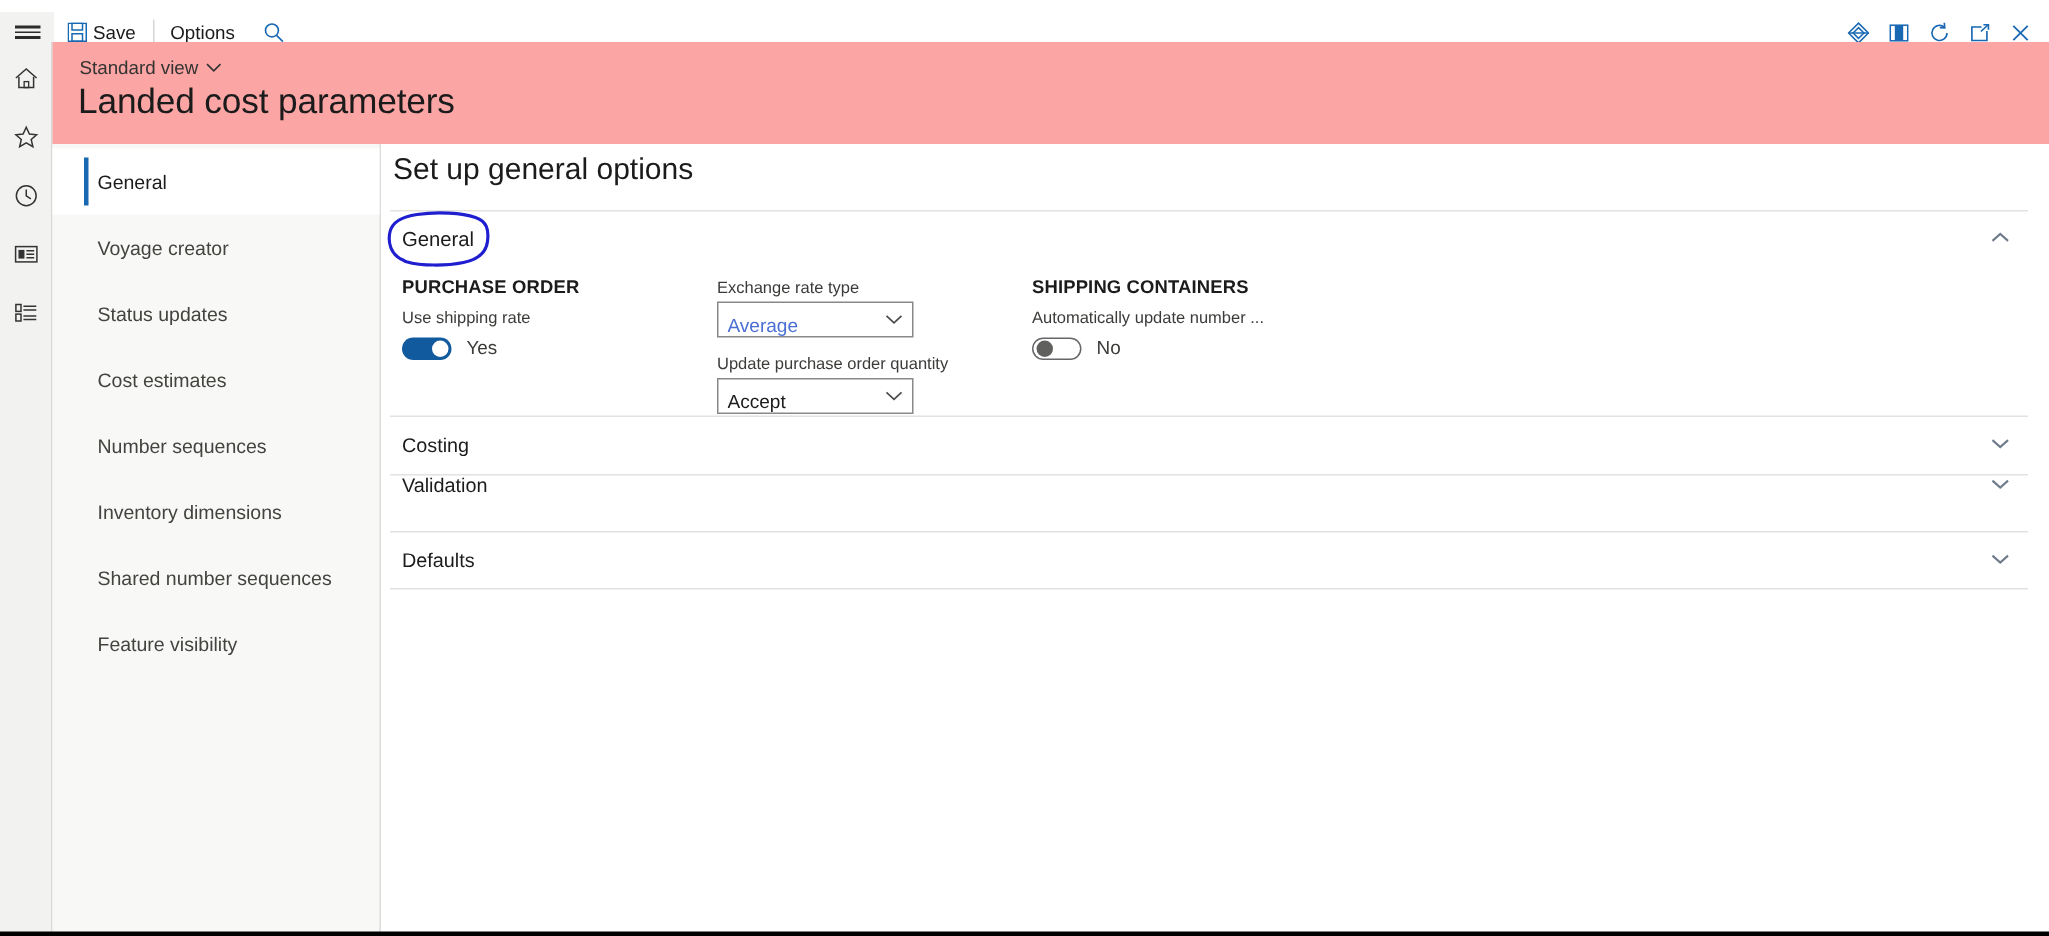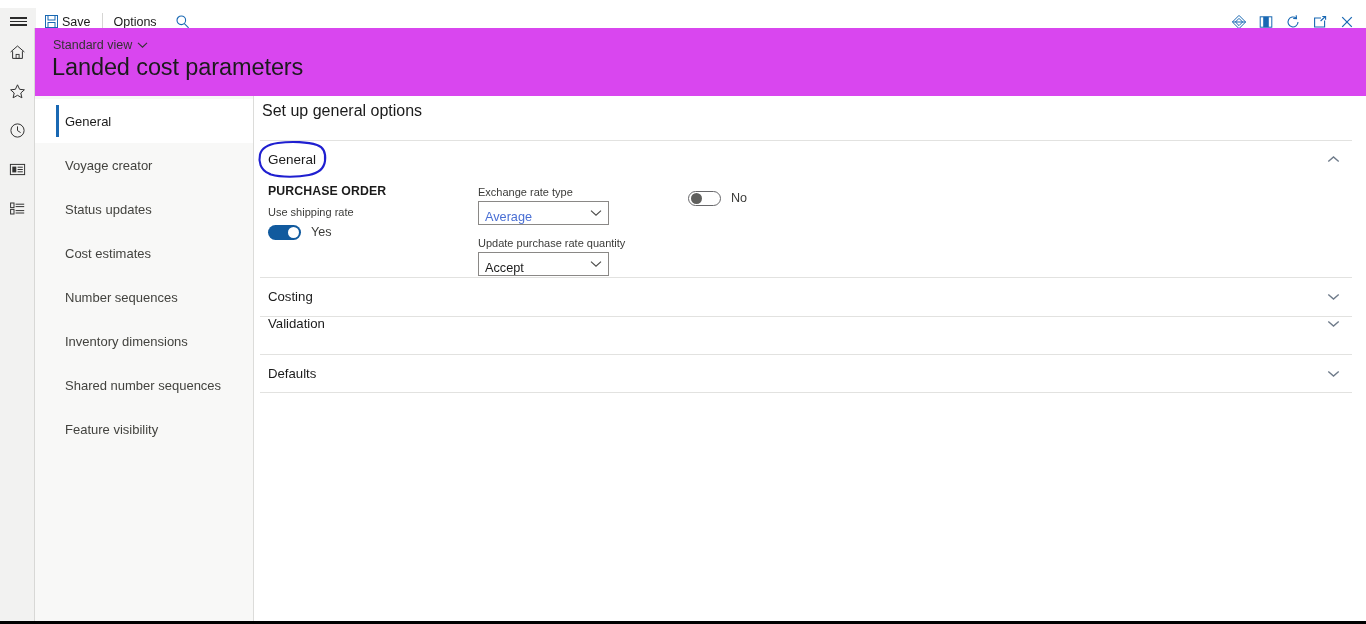--- a/index.html
+++ b/index.html
@@ -60,21 +60,21 @@
   .rail-ico {
     width: 35px; height: 39px;
     display: flex; align-items: center; justify-content: center;
     cursor: pointer;
   }
 
   
   .page-head {
     position: absolute; left: 35px; top: 28px;
     width: 1331px; height: 68px;
-    background: #d946ef;
+    background: #fca5a5;
   }
   .viewsel {
     position: absolute; left: 18px; top: 10px;
     display: flex; align-items: center; gap: 5px;
     font-size: 12.5px; color: #333331; cursor: pointer;
   }
   .page-title {
     position: absolute; left: 17px; top: 26px;
     font-size: 23.5px; color: #1b1b1b; font-weight: 400;
     letter-spacing: -0.1px;
@@ -105,21 +105,21 @@
 
   
   .content {
     position: absolute; left: 254px; top: 96px;
     width: 1112px; height: 528px;
     background: #ffffff;
     overflow: hidden;
   }
   .content-title {
     position: absolute; left: 8px; top: 6px;
-    font-size: 16px; color: #1b1b1b;
+    font-size: 20px; color: #1b1b1b;
   }
 
   .section { position: absolute; left: 6px; width: 1092px; }
   .sec-rule { position: absolute; left: 6px; width: 1092px; height: 1px; background: #e2e2e0; }
 
   .sec-head {
     position: relative; height: 38px;
     display: flex; align-items: center;
     cursor: pointer;
   }
@@ -361,32 +361,34 @@
       <div class="fldlbl">Exchange rate type</div>
       <div class="combo">
         <span class="val accent">Average</span>
         <span class="cchev">
           <svg width="12" height="8" viewBox="0 0 12 8">
             <polyline points="1,1.6 6,6.2 11,1.6" fill="none" stroke="#4b4b49" stroke-width="1.15"></polyline>
           </svg>
         </span>
       </div>
 
-      <div class="fldlbl" style="margin-top:12px;">Update purchase rate quantity</div>
+      <div class="fldlbl" style="margin-top:12px;">Update purchase order quantity</div>
       <div class="combo">
         <span class="val dark">Accept</span>
         <span class="cchev">
           <svg width="12" height="8" viewBox="0 0 12 8">
             <polyline points="1,1.6 6,6.2 11,1.6" fill="none" stroke="#4b4b49" stroke-width="1.15"></polyline>
           </svg>
         </span>
       </div>
     </div>
 
     <div class="fieldcol" style="left:428px; top:44px; width:260px;">
+      <div class="grouplbl">SHIPPING CONTAINERS</div>
+      <div class="fldlbl">Automatically update number ...</div>
       <div class="togrow">
         <div class="toggle off">
           <div class="knob"></div>
         </div>
         <span class="togtxt">No</span>
       </div>
     </div>
   </div>
 
   <div class="sec-rule" style="top:181px;"></div>

